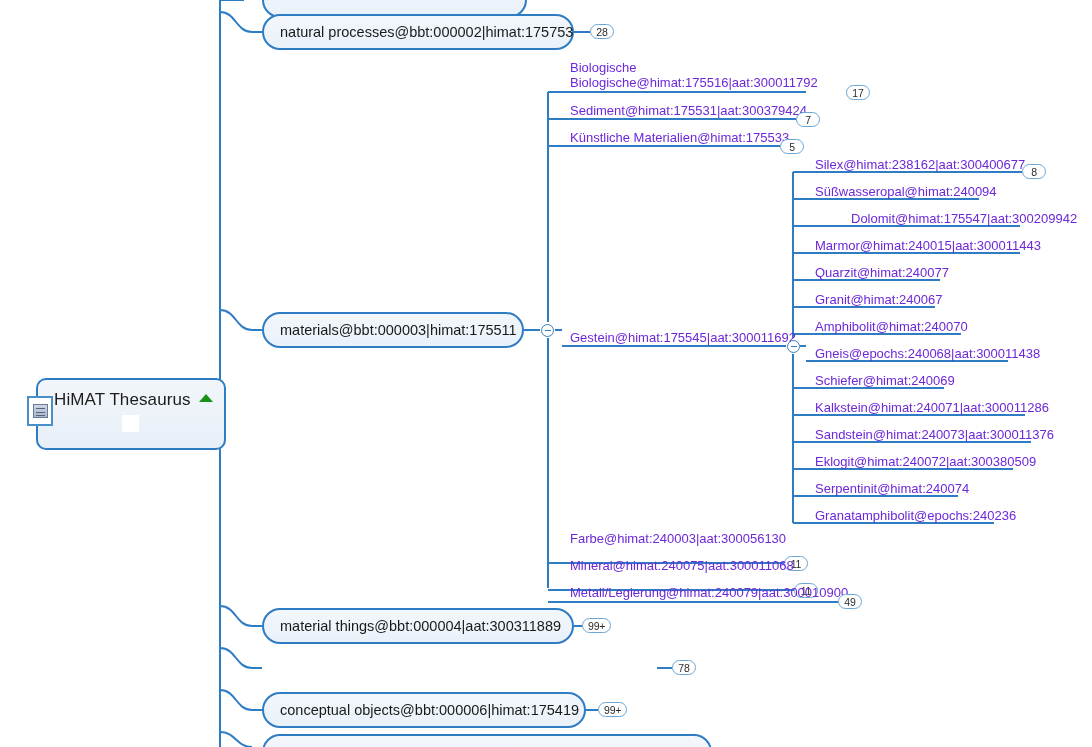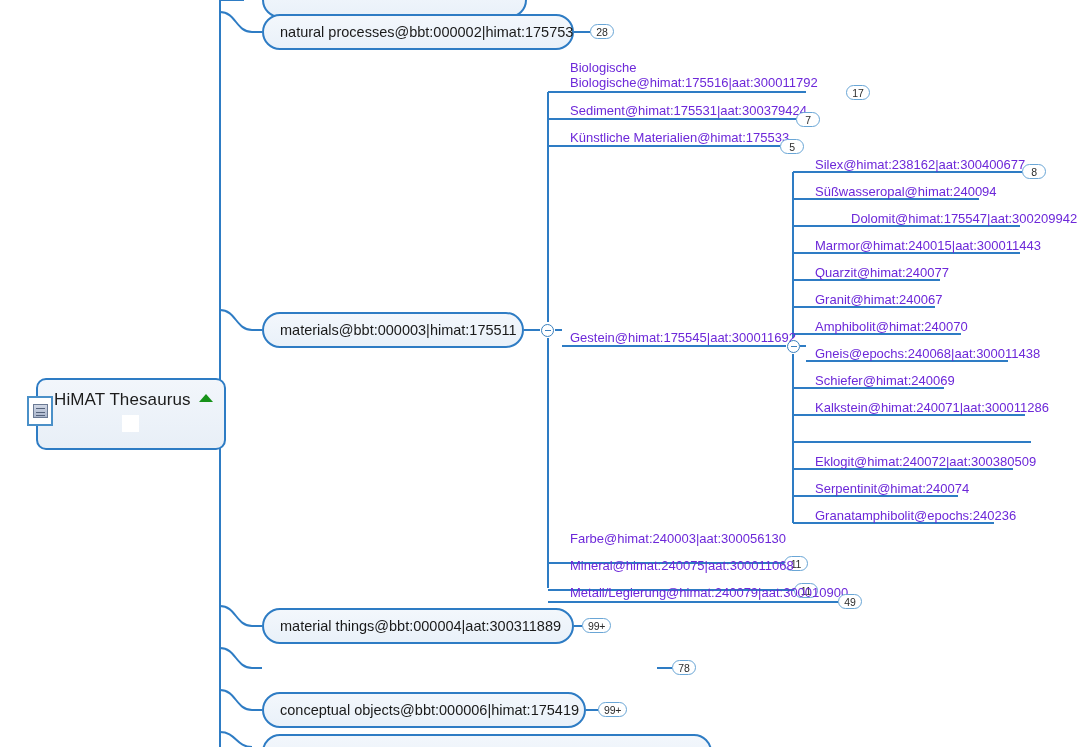--- a/index.html
+++ b/index.html
@@ -292,20 +292,23 @@
   </div>
   <div class="uline" style="left:815px;top:346px;">
     <span class="txt">Gneis@epochs:240068|aat:300011438</span>
   </div>
   <div class="uline" style="left:815px;top:373px;">
     <span class="txt">Schiefer@himat:240069</span>
   </div>
   <div class="uline" style="left:815px;top:400px;">
     <span class="txt">Kalkstein@himat:240071|aat:300011286</span>
   </div>
+  <div class="uline" style="left:815px;top:427px;">
+    <span class="txt">Sandstein@himat:240073|aat:300011376</span>
+  </div>
   <div class="uline" style="left:815px;top:454px;">
     <span class="txt">Eklogit@himat:240072|aat:300380509</span>
   </div>
   <div class="uline" style="left:815px;top:481px;">
     <span class="txt">Serpentinit@himat:240074</span>
   </div>
   <div class="uline" style="left:815px;top:508px;">
     <span class="txt">Granatamphibolit@epochs:240236</span>
   </div>
 

